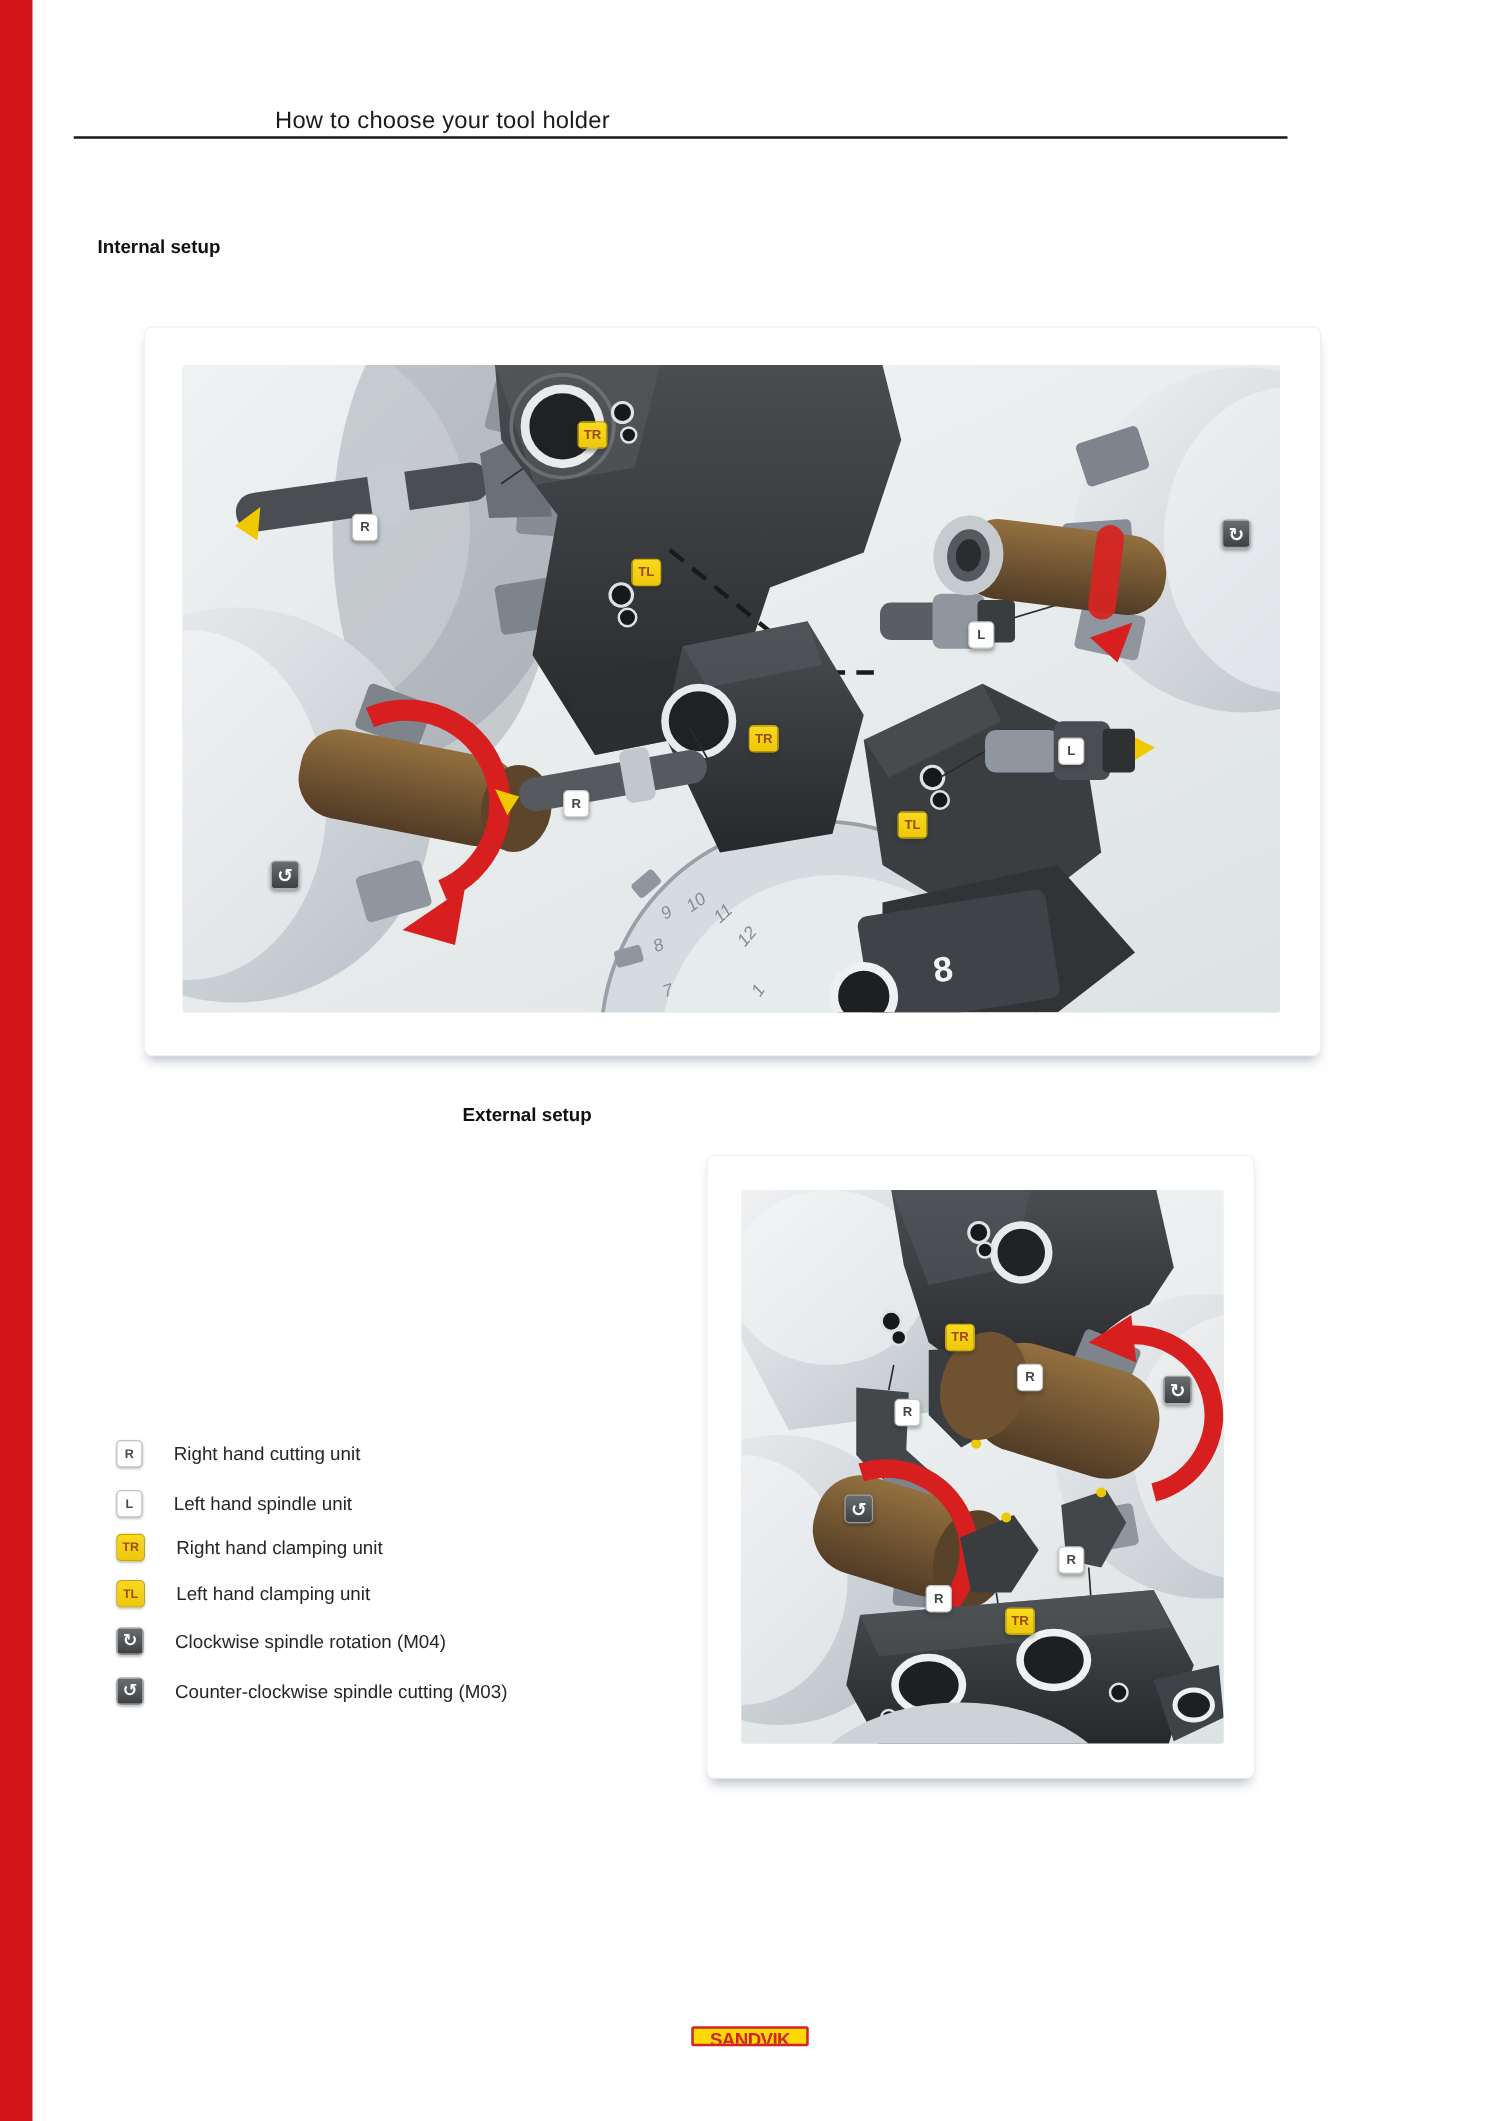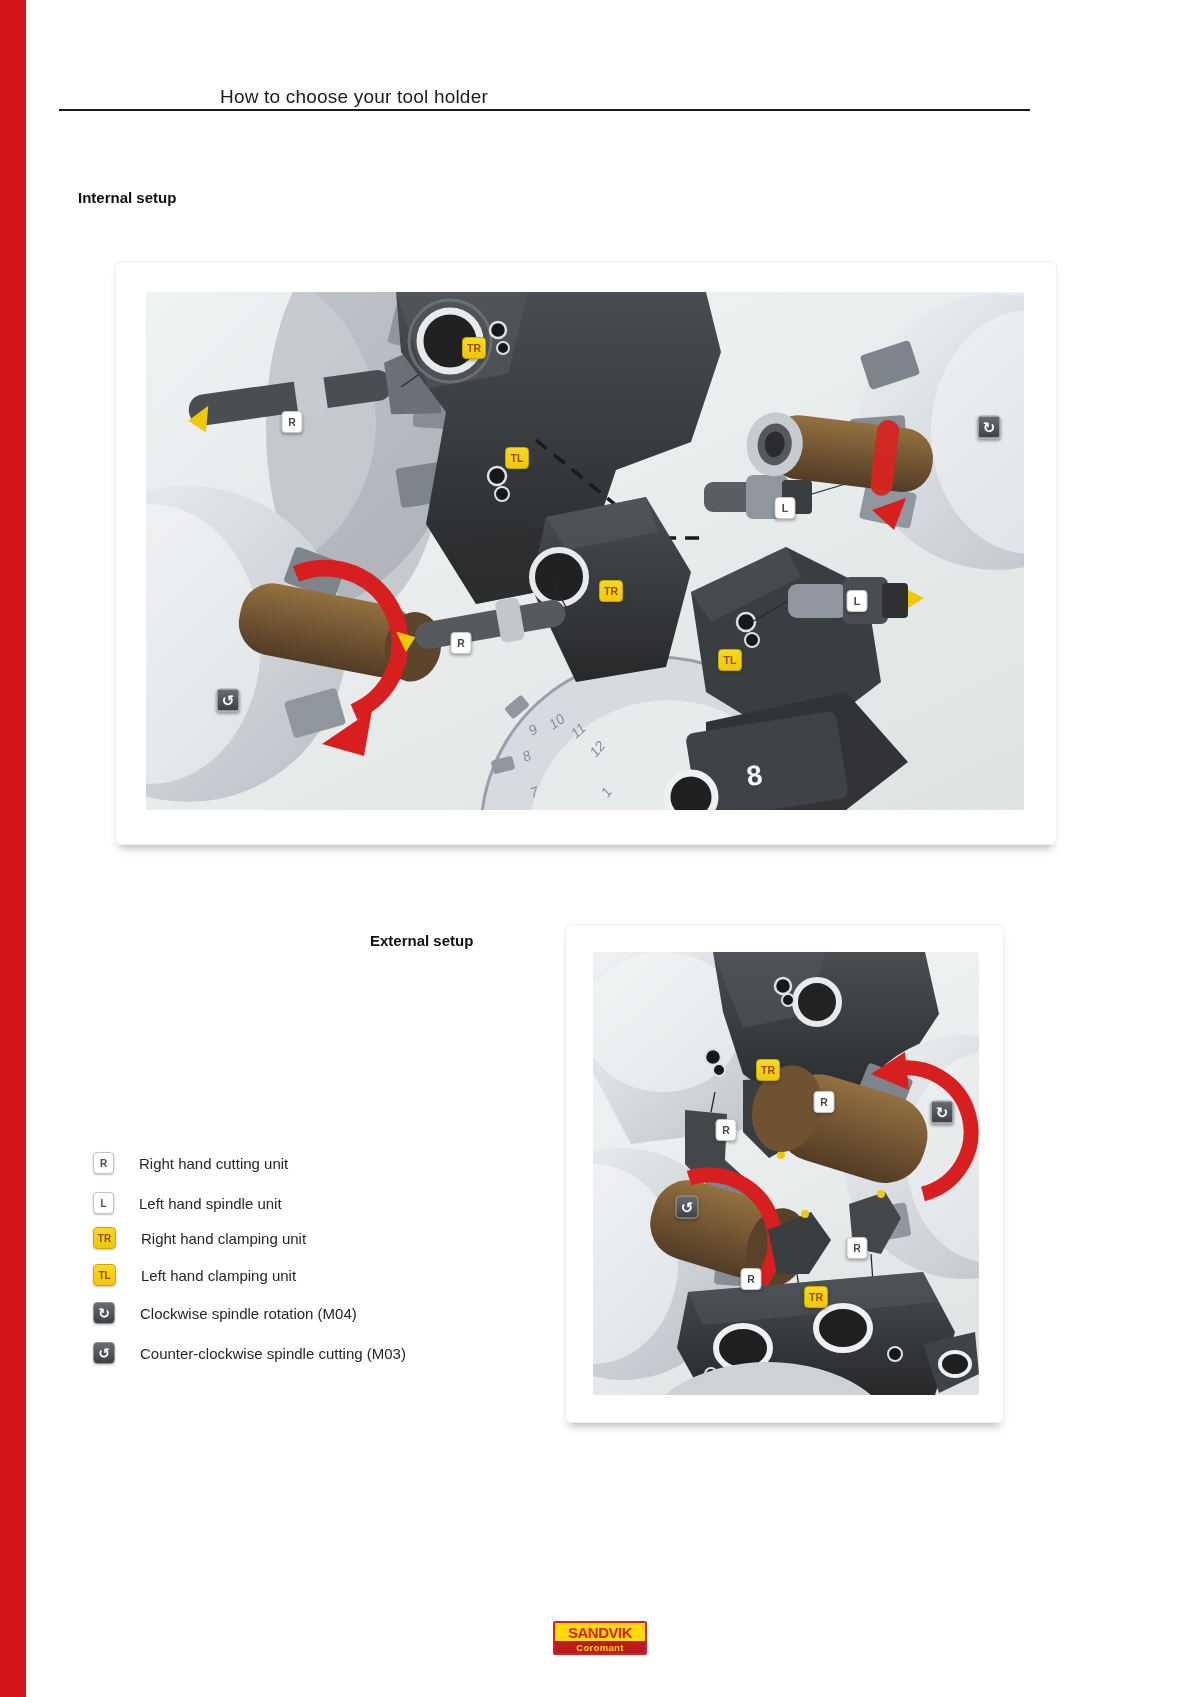--- a/index.html
+++ b/index.html
@@ -3,21 +3,21 @@
 <meta charset="utf-8">
 <style>
   html,body{margin:0;padding:0;}
   .page{position:relative;width:1200px;height:1697px;background:#ffffff;overflow:hidden;
         font-family:"Liberation Sans",sans-serif;color:#1c1c1c;}
   .redbar{position:absolute;left:0;top:0;width:26px;height:1697px;background:#d2141b;}
   .header-title{position:absolute;left:220px;top:86px;font-size:19px;color:#1b1b1b;letter-spacing:.2px;}
   .header-rule{position:absolute;left:59px;top:109px;width:971px;height:2px;background:#1a1a1a;}
   .section-title{position:absolute;font-size:15px;font-weight:bold;color:#101010;}
   .sec-internal{left:78px;top:189px;}
-  .sec-external{left:370px;top:932px;}
+  .sec-external{left:370px;top:884px;}
 
   .photo-frame{position:absolute;background:#ffffff;border:1px solid #f0f0f0;border-radius:6px;
                box-shadow:0 7px 9px -4px rgba(120,132,148,.55);}
   .frame-1{left:115px;top:261px;width:940px;height:582px;}
   .frame-2{left:565px;top:924px;width:437px;height:497px;}
   .photo-inner{position:absolute;overflow:hidden;border-radius:2px;
                background:linear-gradient(155deg,#f4f6f6 0%,#e9eded 45%,#dde2e3 100%);}
   .inner-1{left:30px;top:30px;width:878px;height:518px;}
   .inner-2{left:27px;top:27px;width:386px;height:443px;}
   .photo-inner svg{display:block;}
@@ -41,21 +41,21 @@
   .lg-white{width:21px;height:22px;background:#ffffff;border:1px solid #c2c2c2;color:#4a4a4a;font-size:10px;
             box-shadow:0 1px 2px rgba(60,60,60,.3);}
   .lg-yellow{width:23px;height:22px;background:linear-gradient(#f8da1e,#eec70a);border:1px solid #c7a60a;
              color:#9c4a14;font-size:10px;box-shadow:0 1px 2px rgba(60,60,60,.3);}
   .lg-rot{width:22px;height:22px;background:linear-gradient(#6a6d70,#3e4144);border:1px solid #8d9093;
           color:#fff;font-size:14px;font-family:"DejaVu Sans","Liberation Sans",sans-serif;
           box-shadow:0 1px 2px rgba(60,60,60,.3);}
   .lg-label{margin-left:25px;font-size:15px;color:#262626;white-space:nowrap;}
 
   
-  .logo{position:absolute;left:553px;top:1621px;width:94px;height:34px;box-sizing:border-box;
+  .logo{position:absolute;left:553px;top:1621px;width:94px;height:16px;box-sizing:border-box;
         border:2px solid #d2232a;background:#ffd903;border-radius:2px;overflow:hidden;}
   .logo-top{height:18px;display:flex;align-items:center;justify-content:center;
             color:#d2232a;font-weight:bold;font-size:15px;letter-spacing:-.5px;}
   .logo-bottom{height:12px;background:#b91c1c;display:flex;align-items:center;justify-content:center;
                color:#ffd903;font-size:9.5px;font-weight:bold;letter-spacing:.3px;}
 
   .dial-num{font-style:italic;fill:#868d94;font-size:14px;font-family:"Liberation Sans",sans-serif;}
 </style>
 </head>
 <body>

